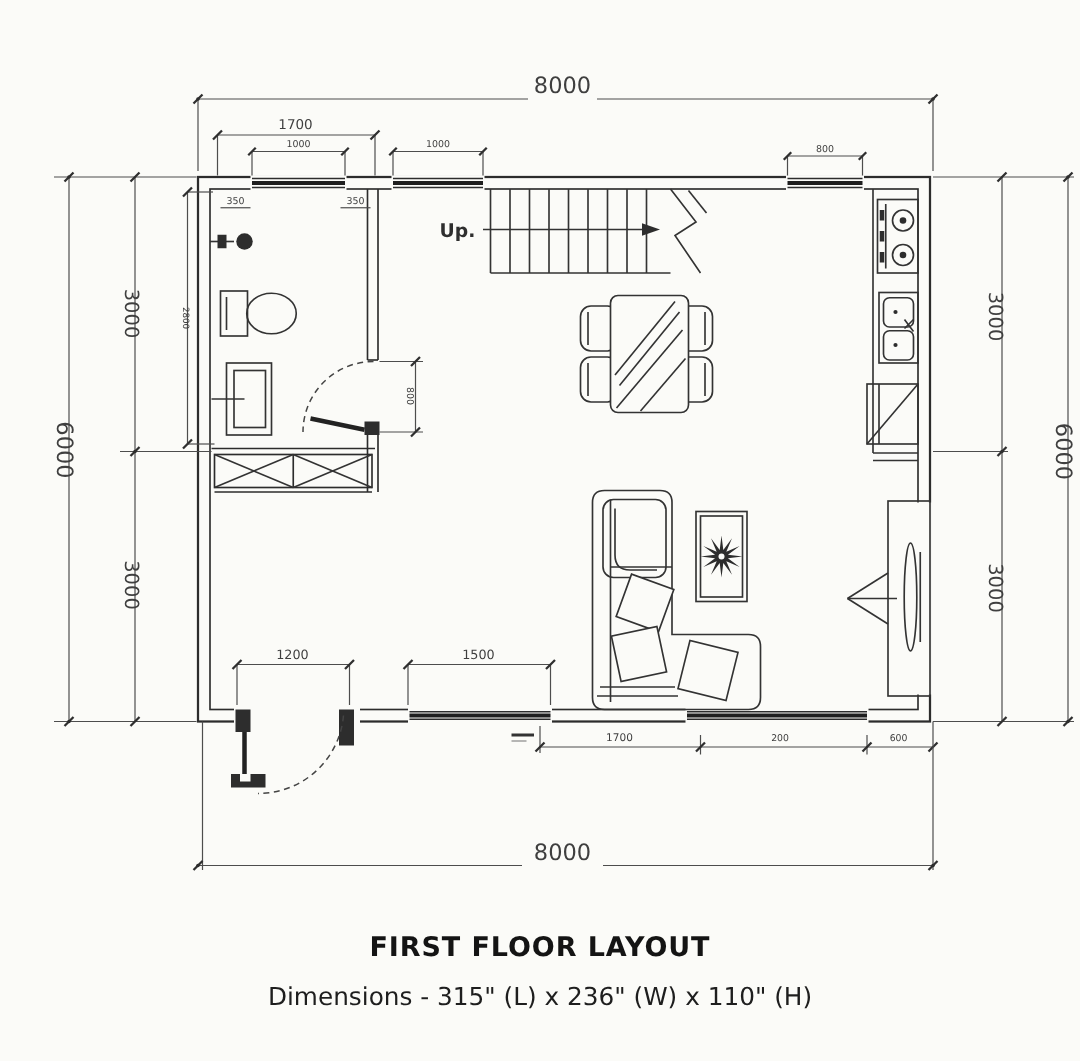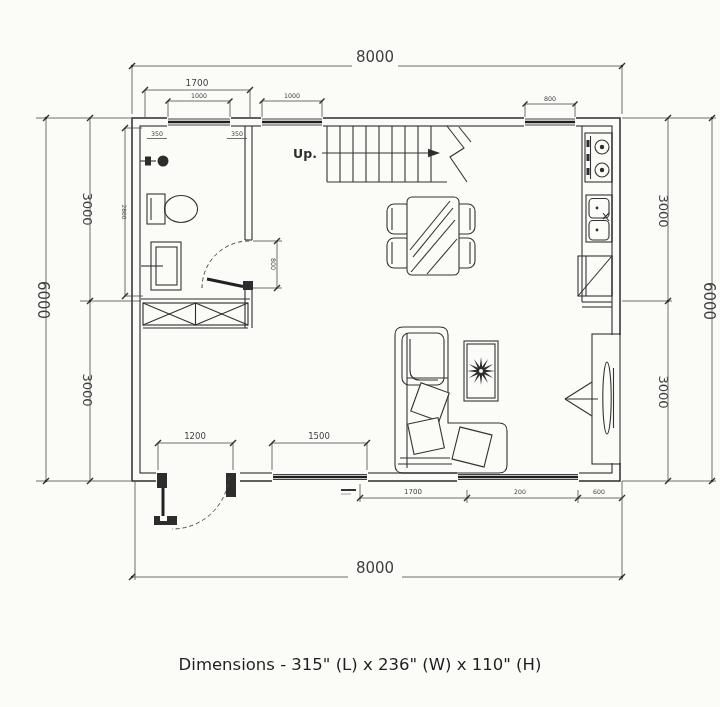--- a/index.html
+++ b/index.html
@@ -394,14 +394,15 @@
       <line x1="712" y1="118" x2="712" y2="481" class="dim"></line>
       <line x1="709" y1="121" x2="715" y2="115" class="tick"></line>
       <line x1="709" y1="484" x2="715" y2="478" class="tick"></line>
       <circle cx="712" cy="118" r="1.2" class="dk"></circle>
           <circle cx="712" cy="481" r="1.2" class="dk"></circle>
       <text x="704" y="301" font-size="15" text-anchor="middle" class="dimtext" transform="rotate(90 704 301)">6000</text>
     </g>
   </g>
 </svg>
 
+<div class="title">FIRST FLOOR LAYOUT</div>
 <div class="subtitle">Dimensions - 315" (L) x 236" (W) x 110" (H)</div>
 </div>
 
 </body></html>

